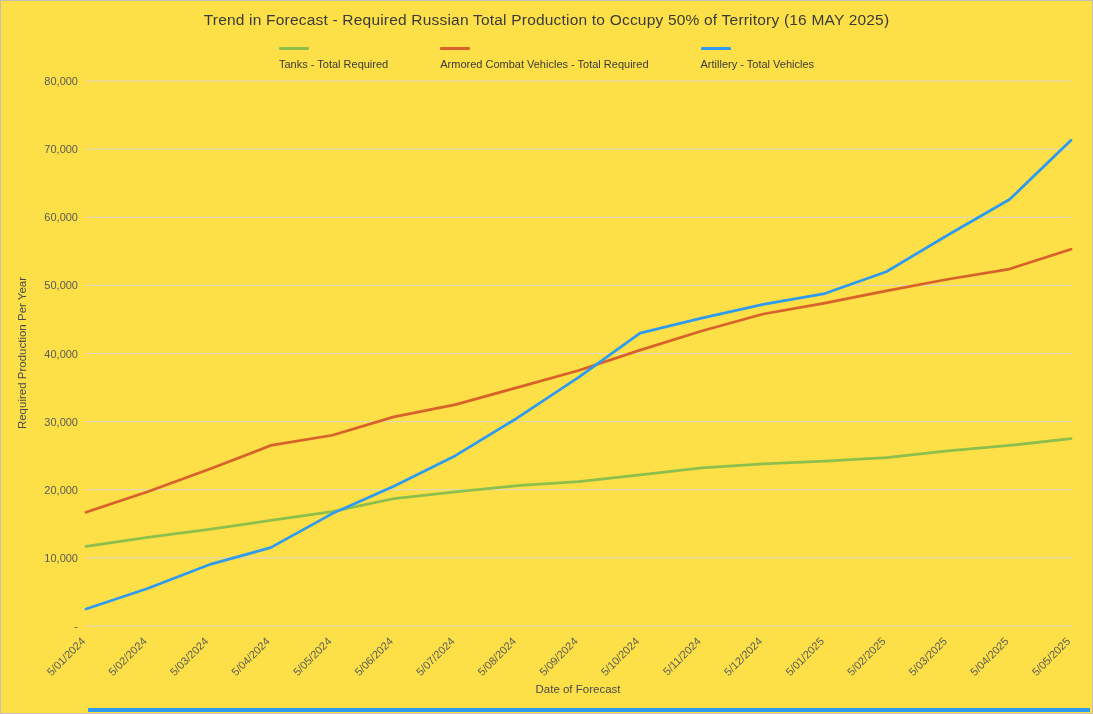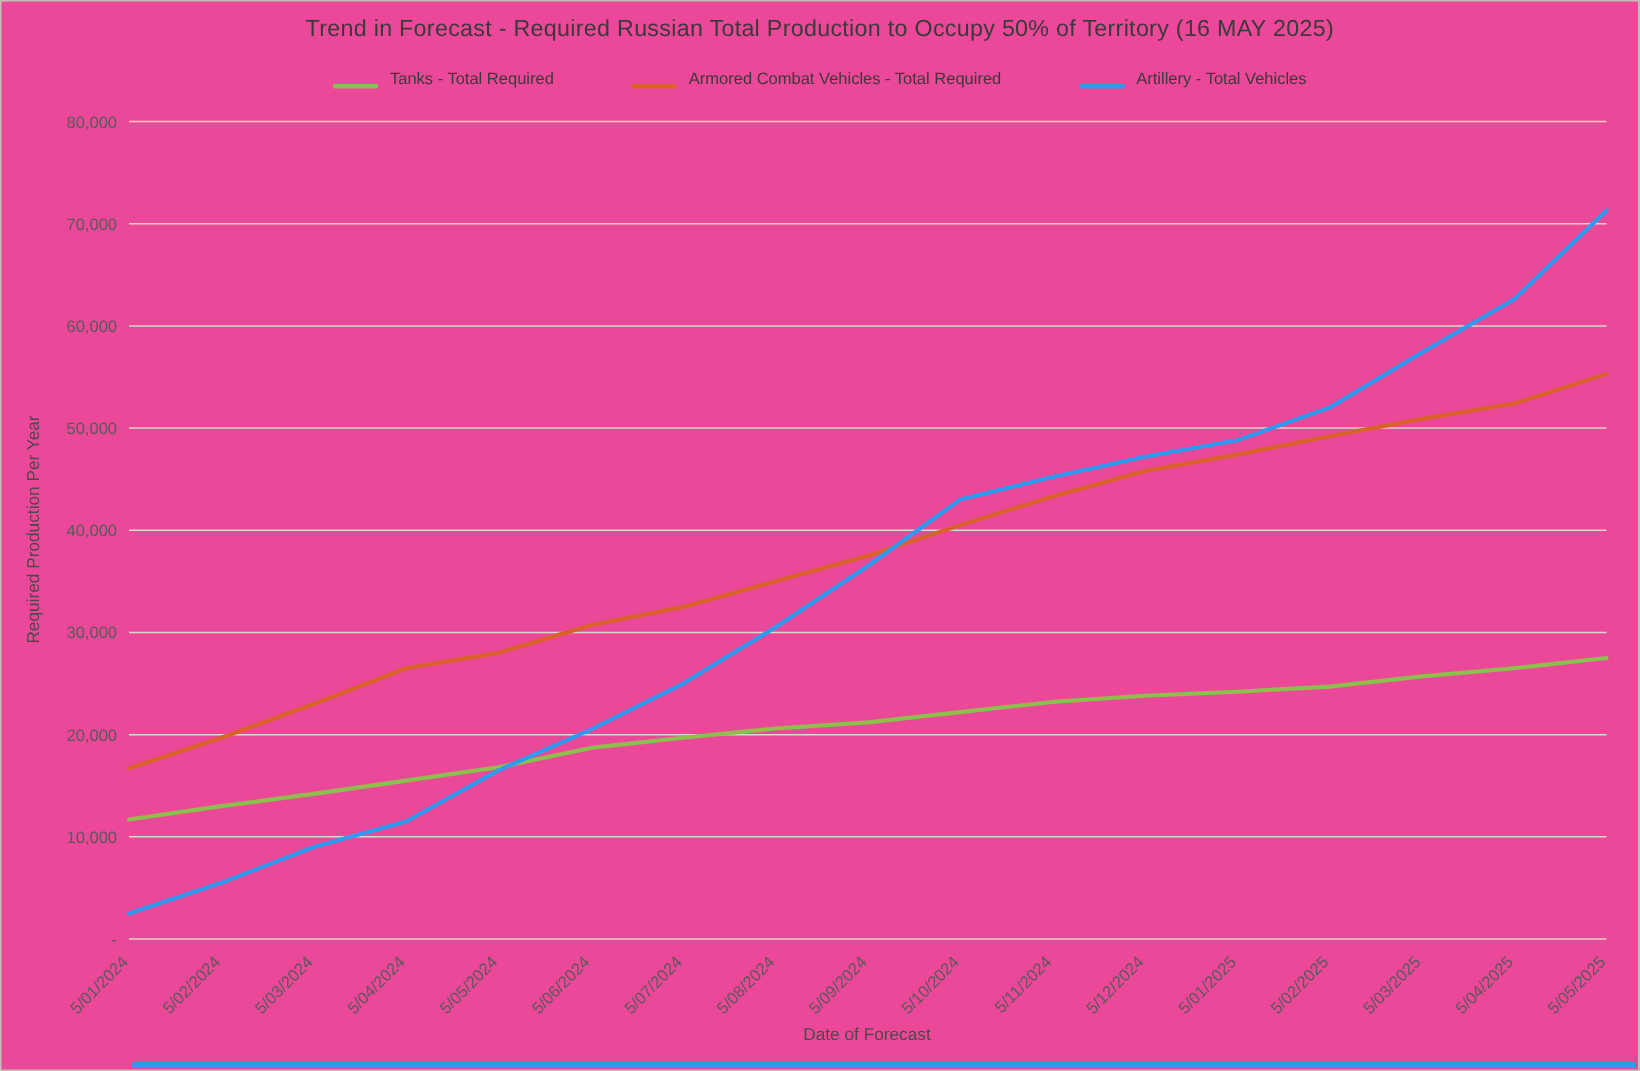--- a/index.html
+++ b/index.html
@@ -1,34 +1,34 @@
 <!DOCTYPE html>
 <html><head>
 <meta charset="utf-8">
 <style>
   html,body{margin:0;padding:0;background:#e8e8e8;font-family:"Liberation Sans",sans-serif;}
   .page{
     position:relative;
     width:1093px;height:714px;
     box-sizing:border-box;
-    background:#ec4899;
+    background:#fde047;
     border:1px solid #C3BFB2;
     overflow:hidden;
   }
   .chart-title{
     position:absolute;top:10px;left:0;width:100%;
     text-align:center;
     font-size:15.5px;color:#3A3A3A;
     letter-spacing:.2px;
   }
   .legend{
     position:absolute;top:46px;left:0;width:100%;
     display:flex;justify-content:center;align-items:center;gap:52px;
   }
-  .legend-item{display:flex;align-items:flex-end;gap:8px;}
+  .legend-item{display:flex;align-items:flex-start;gap:8px;flex-direction:column;}
   .swatch{display:inline-block;width:30px;height:3px;border-radius:1px;}
   .legend-label{font-size:11px;color:#3A3A3A;}
   svg#plot{position:absolute;left:0;top:0;}
   #plot text{font-family:"Liberation Sans",sans-serif;font-size:11px;fill:#5A5A5A;}
   #plot text.axis-title{font-size:11.5px;fill:#4a4a4a;}
   .bottom-bar{
     position:absolute;bottom:1px;left:87px;right:2px;height:4px;
   }
 </style>
 </head>

